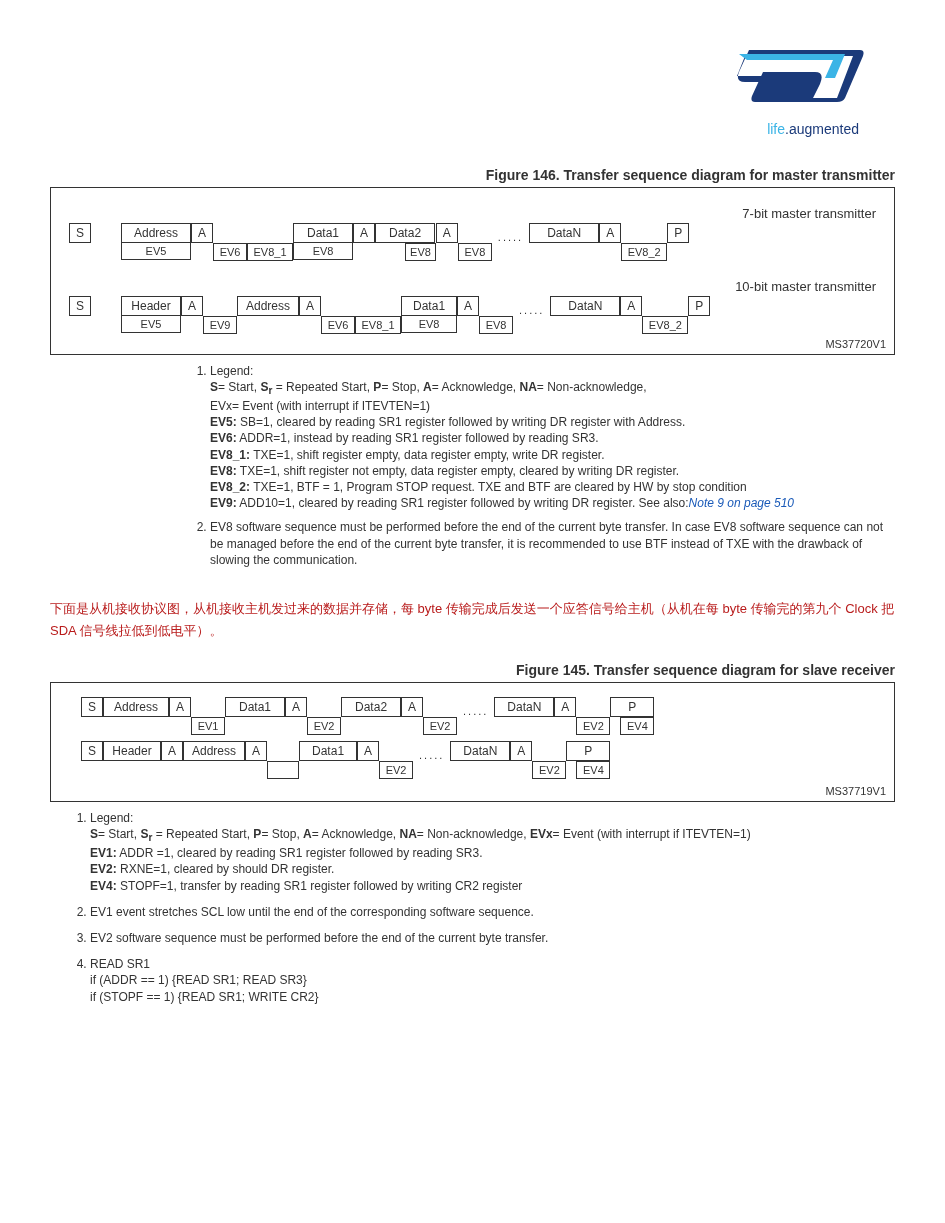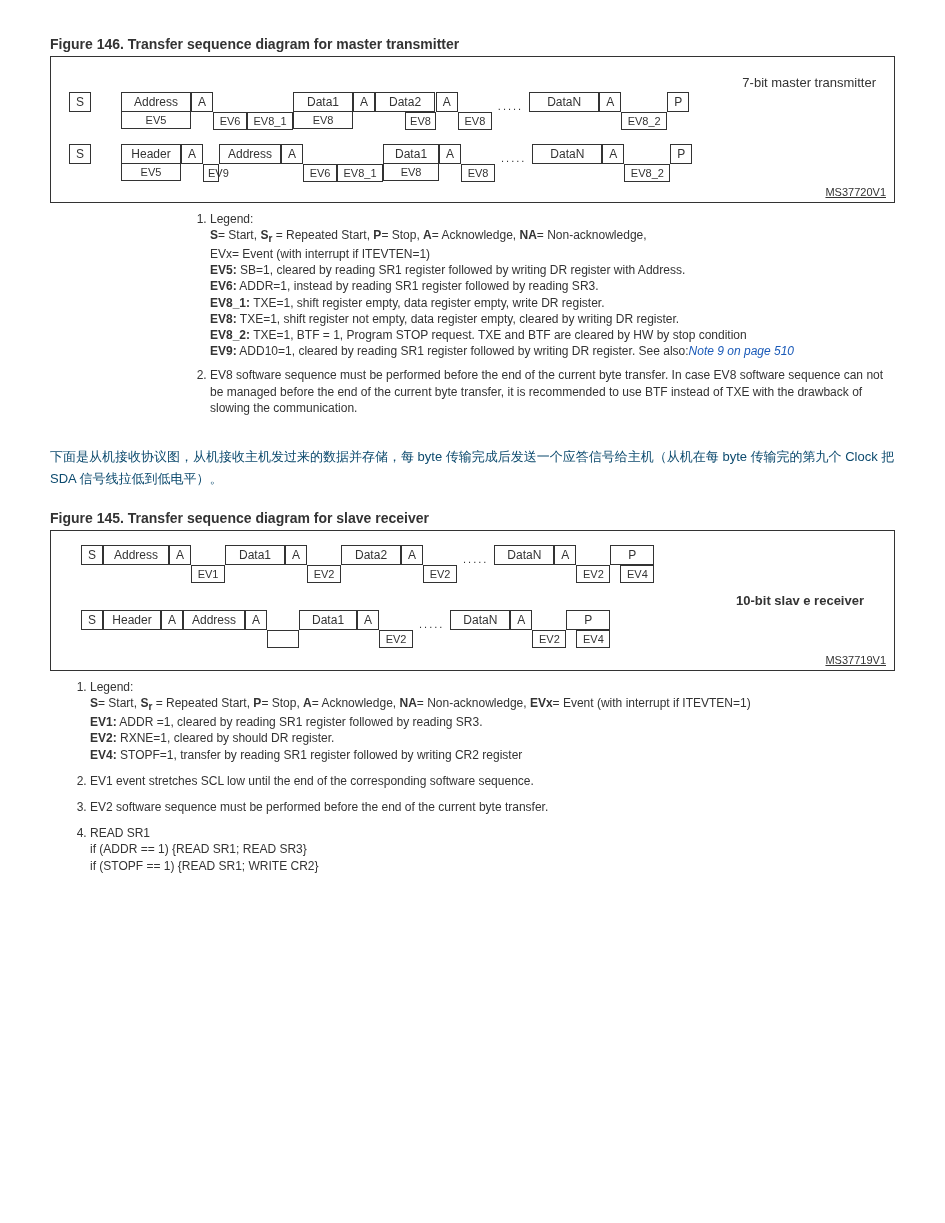--- a/index.html
+++ b/index.html
@@ -15,39 +15,38 @@
     padding: 30px 50px 40px 50px;
   }
   .logo-wrap {
     text-align: right;
     margin: 10px 30px 30px 0;
   }
   .logo {
     display: inline-block;
   }
   .fig-title {
-    text-align: left;
+    text-align: right;
     font-weight: bold;
     font-size: 14px;
     margin: 6px 0 4px 0;
     color: #333;
   }
   .fig-box {
     border: 1px solid #333;
     padding: 14px 18px 6px 18px;
     position: relative;
     margin-bottom: 8px;
   }
   .fig-code {
     position: absolute;
     right: 8px;
     bottom: 4px;
     font-size: 11px;
     color: #333;
-    text-decoration: underline;
   }
   .diag-label {
     font-size: 13px;
     margin: 4px 0 2px 0;
     text-align: right;
   }
   .diag-row {
     display: flex;
     align-items: flex-start;
   }
@@ -94,37 +93,48 @@
     padding-left: 20px;
     font-size: 12px;
     line-height: 1.35;
   }
   ol.notes2 > li {
     margin-bottom: 10px;
   }
   .b { font-weight: bold; }
   .link { color: #1a5ab8; font-style: italic; }
   .chinese {
-    color: #0c4a6e;
+    color: #b91c1c;
     font-size: 13px;
     line-height: 1.7;
     margin: 30px 0 20px 0;
   }
   .spacer6 { height: 6px; }
   .spacer14 { height: 14px; }
   
   .note-code {
     margin-top: 8px;
   }
 </style>
 </head>
 <body>
 
 <div class="page">
 
+  <div class="logo-wrap">
+    <span class="logo">
+      <svg width="170" height="80" viewBox="0 0 170 80">
+        <path d="M40 10 L150 10 L165 10 Q170 10 168 16 L150 58 Q148 62 142 62 L70 62 L60 62 Q55 62 57 56 L68 32 L120 32 Q130 32 125 44 L118 58 L142 58 L158 16 L50 16 L42 36 L90 36 Q98 36 95 44 L90 55 L68 55 L74 42 L50 42 Q40 42 44 32 L54 10 Z" fill="#1b3a7a"></path>
+        <path d="M44 14 L150 14 L140 38 L130 38 L138 20 L52 20 Z" fill="#3bb4e6"></path>
+      </svg>
+    </span>
+    <div style="font-size:14px;color:#1b3a7a;margin-top:-2px;margin-right:6px;">
+      <span style="color:#3bb4e6">life</span><span>.augmented</span>
+    </div>
+  </div>
 
   <div class="fig-title">Figure 146. Transfer sequence diagram for master transmitter</div>
   <div class="fig-box">
 
     <div class="diag-label">7-bit master transmitter</div>
 
     <div class="diag-row">
       <div class="col">
           <div class="cell-top">S</div>
         </div>
@@ -172,36 +182,37 @@
       <div class="col">
           <div style="height:20px"></div>
           <div class="cell-bot" style="border-top:1px solid #333;width:46px">EV8_2</div>
         </div>
       <div class="col">
           <div class="cell-top">P</div>
         </div>
     </div>
 
     <div class="spacer14"></div>
+    <div class="diag-label">10-bit master transmitter</div>
 
     <div class="diag-row">
       <div class="col">
           <div class="cell-top">S</div>
         </div>
       <div class="gap"></div>
       <div class="col">
           <div class="cell-top" style="width:60px">Header</div>
           <div class="cell-bot">EV5</div>
         </div>
       <div class="col">
           <div class="cell-top">A</div>
         </div>
       <div class="col">
           <div style="height:20px"></div>
-          <div class="cell-bot" style="border-top:1px solid #333;width:16px">EV9</div>
+          <div class="cell-bot" style="border-top:1px solid #333;width:34px">EV9</div>
         </div>
       <div class="col">
           <div class="cell-top" style="width:62px">Address</div>
         </div>
       <div class="col">
           <div class="cell-top">A</div>
         </div>
       <div class="col">
           <div style="height:20px"></div>
           <div class="cell-bot" style="border-top:1px solid #333;width:34px">EV6</div>
@@ -307,21 +318,20 @@
           <div style="height:20px"></div>
           <div class="cell-bot" style="border-top:1px solid #333;width:34px">EV2</div>
         </div>
       <div class="col">
           <div class="cell-top">P</div>
           <div class="cell-bot" style="width:34px;margin-left:10px;border-top:1px solid #333">EV4</div>
         </div>
     </div>
 
     <div class="spacer6"></div>
-    <div class="diag-label" style="font-weight:bold">10-bit slav  e receiver</div>
 
     <div class="diag-row">
       <div class="col">
           <div class="cell-top">S</div>
         </div>
       <div class="col">
           <div class="cell-top" style="width:58px">Header</div>
         </div>
       <div class="col">
           <div class="cell-top">A</div>

